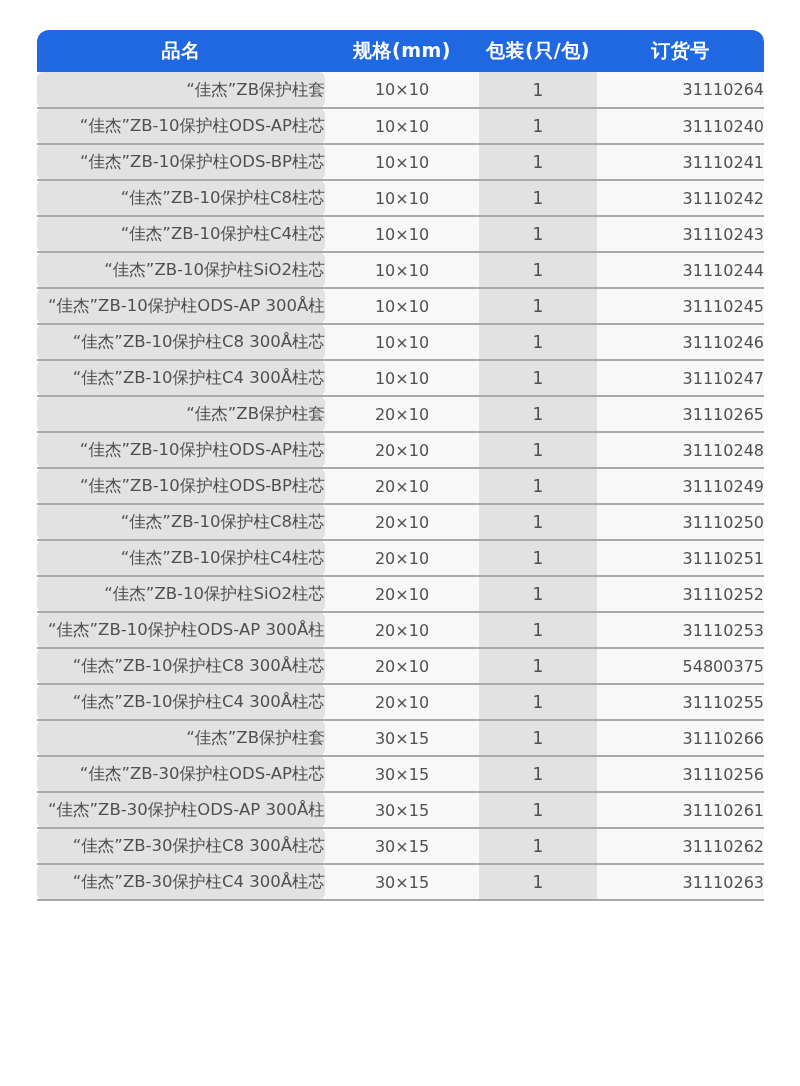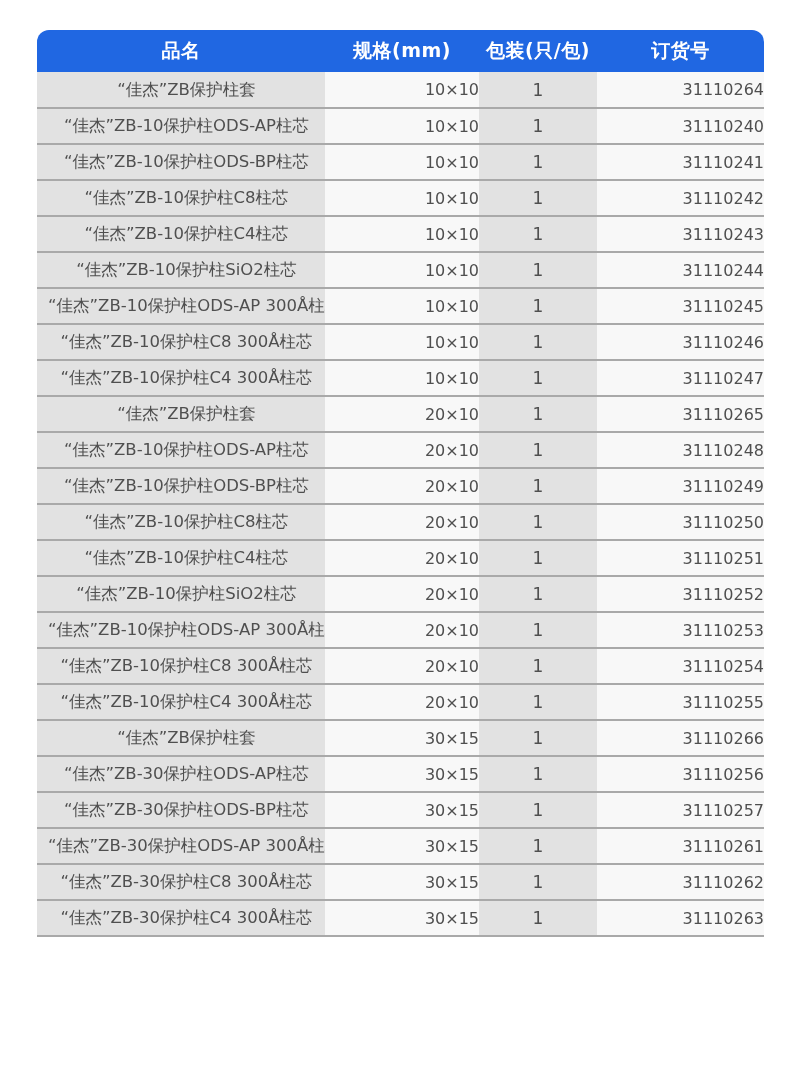--- a/index.html
+++ b/index.html
@@ -54,27 +54,28 @@
     border-bottom: 2px solid var(--divider);
     font-size: 16px;
     color: var(--text);
     vertical-align: middle;
     padding: 0;
     white-space: nowrap;
     overflow: hidden;
   }
   tbody td.c1 {
     background: var(--col-gray);
-    text-align: center;
+    text-align: right;
     padding-left: 11px;
     font-size: 16.5px;
+    border-radius: 6px;
   }
   tbody td.c2 {
     background: var(--col-light);
-    text-align: right;
+    text-align: center;
     margin-left: 8px;
   }
   tbody td.c3 {
     background: var(--col-gray);
     text-align: center;
     font-size: 17px;
   }
   tbody td.c4 {
     background: var(--col-light);
     text-align: right;
@@ -209,21 +210,21 @@
     <td class="c1">“佳杰”ZB-10保护柱ODS-AP 300Å柱芯</td>
     <td class="c2">20×10</td>
     <td class="c3">1</td>
     <td class="c4">31110253</td>
   </tr>
 
   <tr>
     <td class="c1">“佳杰”ZB-10保护柱C8 300Å柱芯</td>
     <td class="c2">20×10</td>
     <td class="c3">1</td>
-    <td class="c4">31110254</td>
+    <td class="c4">54800375</td>
   </tr>
 
   <tr>
     <td class="c1">“佳杰”ZB-10保护柱C4 300Å柱芯</td>
     <td class="c2">20×10</td>
     <td class="c3">1</td>
     <td class="c4">31110255</td>
   </tr>
 
   <tr>
@@ -233,26 +234,20 @@
     <td class="c4">31110266</td>
   </tr>
 
   <tr>
     <td class="c1">“佳杰”ZB-30保护柱ODS-AP柱芯</td>
     <td class="c2">30×15</td>
     <td class="c3">1</td>
     <td class="c4">31110256</td>
   </tr>
 
-  <tr>
-    <td class="c1">“佳杰”ZB-30保护柱ODS-BP柱芯</td>
-    <td class="c2">30×15</td>
-    <td class="c3">1</td>
-    <td class="c4">31110257</td>
-  </tr>
 
 
 
 
   <tr>
     <td class="c1">“佳杰”ZB-30保护柱ODS-AP 300Å柱芯</td>
     <td class="c2">30×15</td>
     <td class="c3">1</td>
     <td class="c4">31110261</td>
   </tr>

